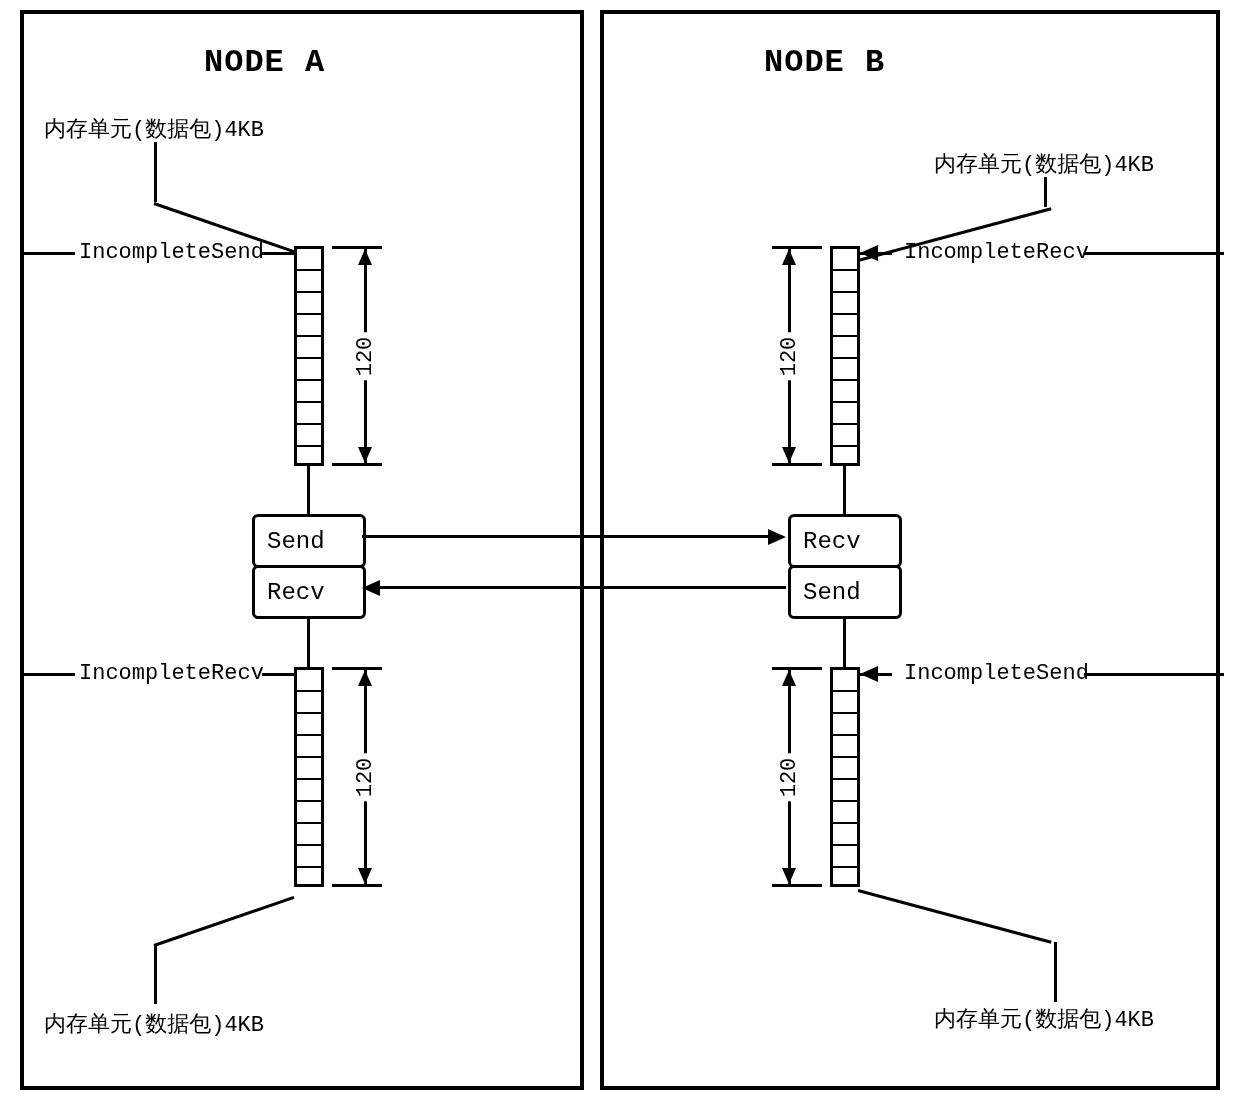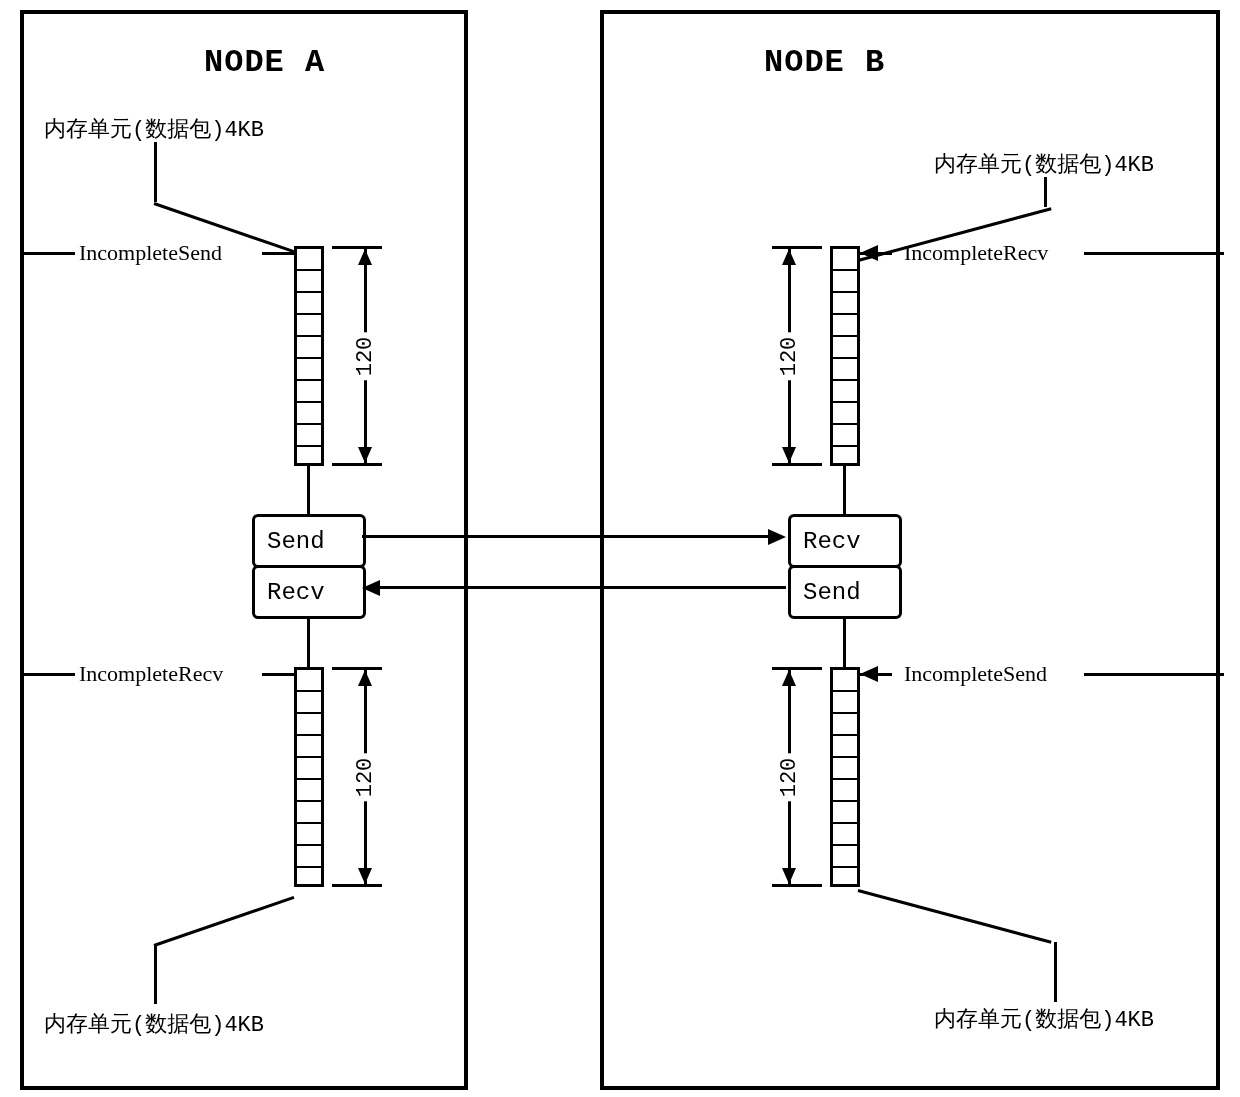--- a/index.html
+++ b/index.html
@@ -17,21 +17,21 @@
       width: 1200px;
       height: 1080px;
     }
     .node-box {
       position: absolute;
       border: 4px solid #000;
       top: 0;
     }
     .node-a {
       left: 0;
-      width: 448px;
+      width: 564px;
       height: 1080px;
     }
     .node-b {
       left: 580px;
       width: 620px;
       height: 1080px;
     }
     .node-title {
       position: absolute;
       top: 30px;
@@ -70,21 +70,20 @@
       height: 54px;
       display: flex;
       align-items: center;
       padding-left: 12px;
       font-size: 24px;
       background: #fff;
     }
     .ptr-label {
       position: absolute;
       font-size: 22px;
-      font-family: Liberation Serif, serif;
     }
     .ptr-line-h {
       position: absolute;
       height: 3px;
       background: #000;
     }
     .leader-line {
       position: absolute;
       width: 3px;
       background: #000;

